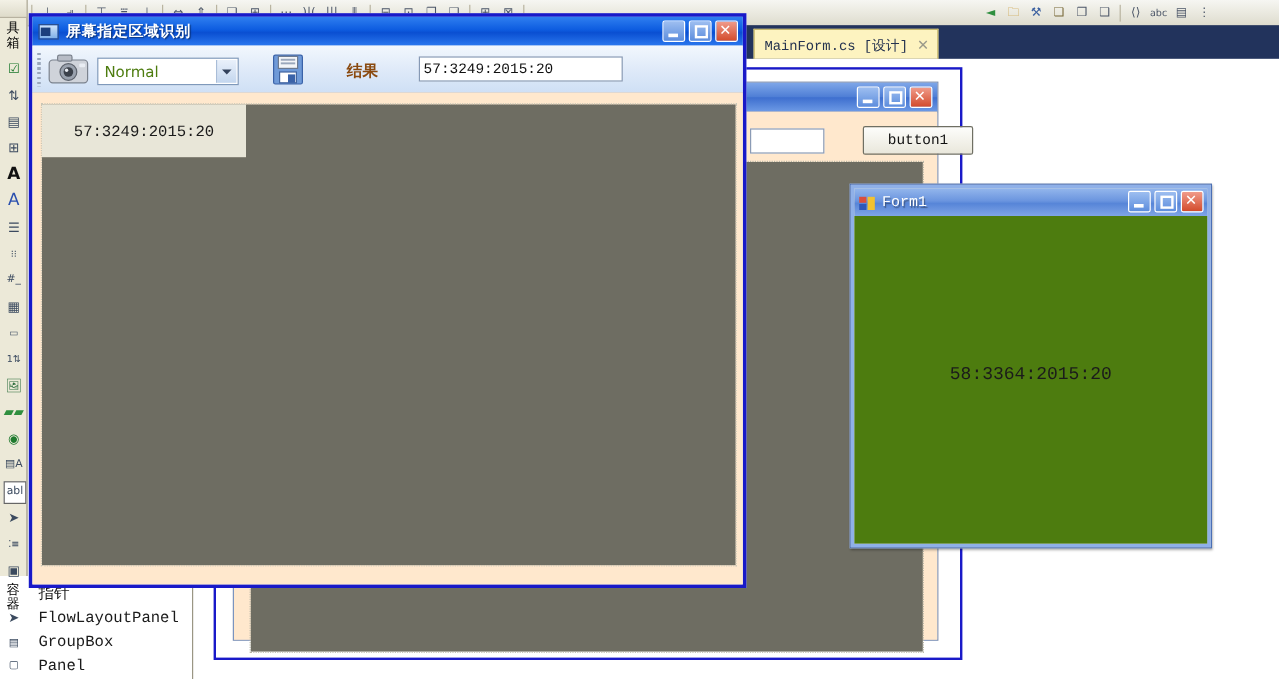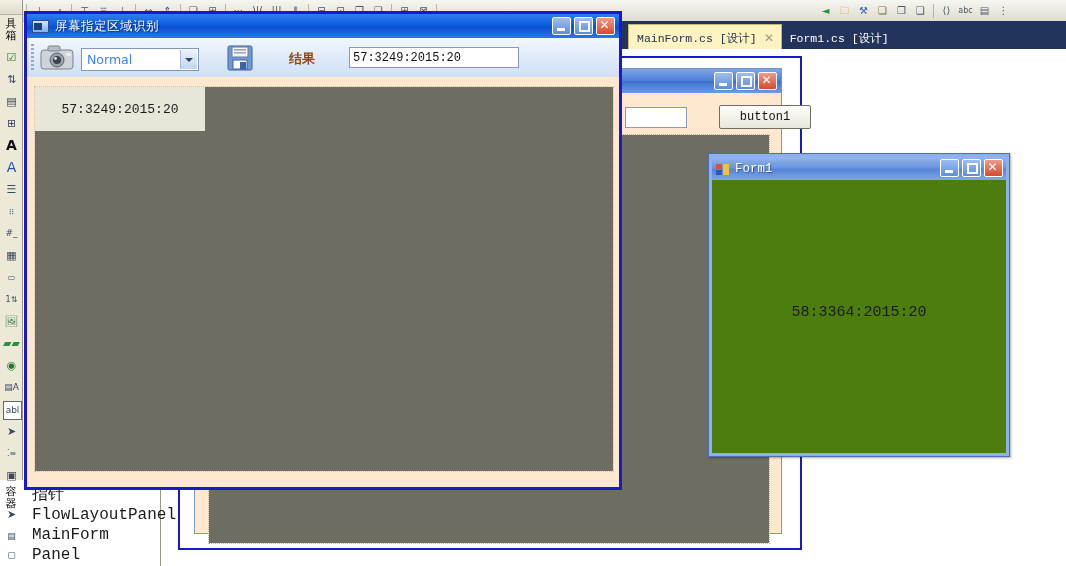--- a/index.html
+++ b/index.html
@@ -71,21 +71,21 @@
     font-size:11px;font-family:"DejaVu Sans", sans-serif;color:#3b4a5f;
   }
   
   #toolbox-list{
     position:absolute;left:22px;top:478px;width:138px;height:88px;
     background:#ffffff;border-right:1px solid #9a9684;
     z-index:4;
   }
   .tb-item{
     position:absolute;left:10px;height:18px;line-height:18px;
-    font-family:"Liberation Mono", monospace;font-size:16px;color:#1a1a1a;
+    font-family:"Liberation Mono", monospace;font-size:13px;color:#1a1a1a;
     white-space:nowrap;
   }
   
   #bg-designer{
     position:absolute;left:178px;top:56px;width:620px;height:490px;
     background:#ffffff;border:2px solid #1919c8;
     z-index:6;
   }
   #bg-form{
     position:absolute;left:14px;top:10px;width:586px;height:464px;
@@ -181,21 +181,21 @@
     width:17px;height:15px;margin:0 6px 0 5px;flex:0 0 auto;position:relative;
   }
   #cap-title .cicon .scr{
     position:absolute;left:0;top:1px;width:15px;height:11px;
     background:linear-gradient(#cfe3fa,#7fb0e8);border:1px solid #2a4f8f;
   }
   #cap-title .cicon .bs{
     position:absolute;left:2px;top:4px;width:8px;height:7px;background:#1c3f7c;
   }
   #cap-title .ctxt{
-    font-family:"DejaVu Sans", sans-serif;font-size:12.5px;font-weight:normal;color:#fff;
+    font-family:"DejaVu Sans", sans-serif;font-size:12.5px;font-weight:bold;color:#fff;
     letter-spacing:.5px;text-shadow:1px 1px 1px rgba(0,0,0,.45);
   }
   #cap-title .wbtns{position:absolute;right:4px;top:3px;display:flex;gap:3px;}
   #cap-toolbar{
     position:absolute;left:0;top:24px;right:0;height:39px;
     background:linear-gradient(#f2f7fd,#dce8f8 60%,#cfe0f5);
     border-bottom:1px solid #8fa8c8;
   }
   .grip{
     position:absolute;left:4px;top:6px;width:3px;height:28px;
@@ -203,21 +203,21 @@
   }
   #cam-icon{
     position:absolute;left:12px;top:6px;width:36px;height:28px;
   }
   #mode-select{
     position:absolute;left:54px;top:10px;width:116px;height:21px;
     background:#fff;border:1px solid #7f99bb;
     display:flex;align-items:center;
   }
   #mode-select .val{
-    padding-left:5px;font-family:"DejaVu Sans", sans-serif;font-size:12.5px;color:#3b82f6;
+    padding-left:5px;font-family:"DejaVu Sans", sans-serif;font-size:12.5px;color:#4d7c0f;
   }
   #mode-select .arrow{
     position:absolute;right:1px;top:1px;width:16px;height:19px;
     background:linear-gradient(#eaf1fb,#c3d6ee);border-left:1px solid #a9bdd8;
   }
   #mode-select .arrow:after{
     content:"";position:absolute;left:4px;top:8px;
     border-left:4px solid transparent;border-right:4px solid transparent;
     border-top:4px solid #33425c;
   }
@@ -358,30 +358,27 @@
       <span class="glyph">⋮</span>
     </div>
 </div>
 
 <div id="tabstrip">
   <div class="tabs">
     <div class="vtab active">
       <span>MainForm.cs [设计]</span>
       <span class="tab-close">✕</span>
     </div>
-    <div class="vtab">
-      <span>Form1.cs [设计]</span>
-    </div>
   </div>
 </div>
 
 <div id="toolbox-list">
   <div class="tb-item" style="top:8px;">指针</div>
   <div class="tb-item" style="top:28px;">FlowLayoutPanel</div>
-  <div class="tb-item" style="top:48px;">MainForm</div>
+  <div class="tb-item" style="top:48px;">GroupBox</div>
   <div class="tb-item" style="top:68px;">Panel</div>
 </div>
 
 <div id="toolbox-rail">
   <div id="rail-cap"></div>
   <div class="rail-vtext" style="top:18px;">具箱</div>
 
   <div class="rail-ico" style="top:48px;">
       <span class="g" style="color:#1e7a2e;">☑</span>
     </div>

